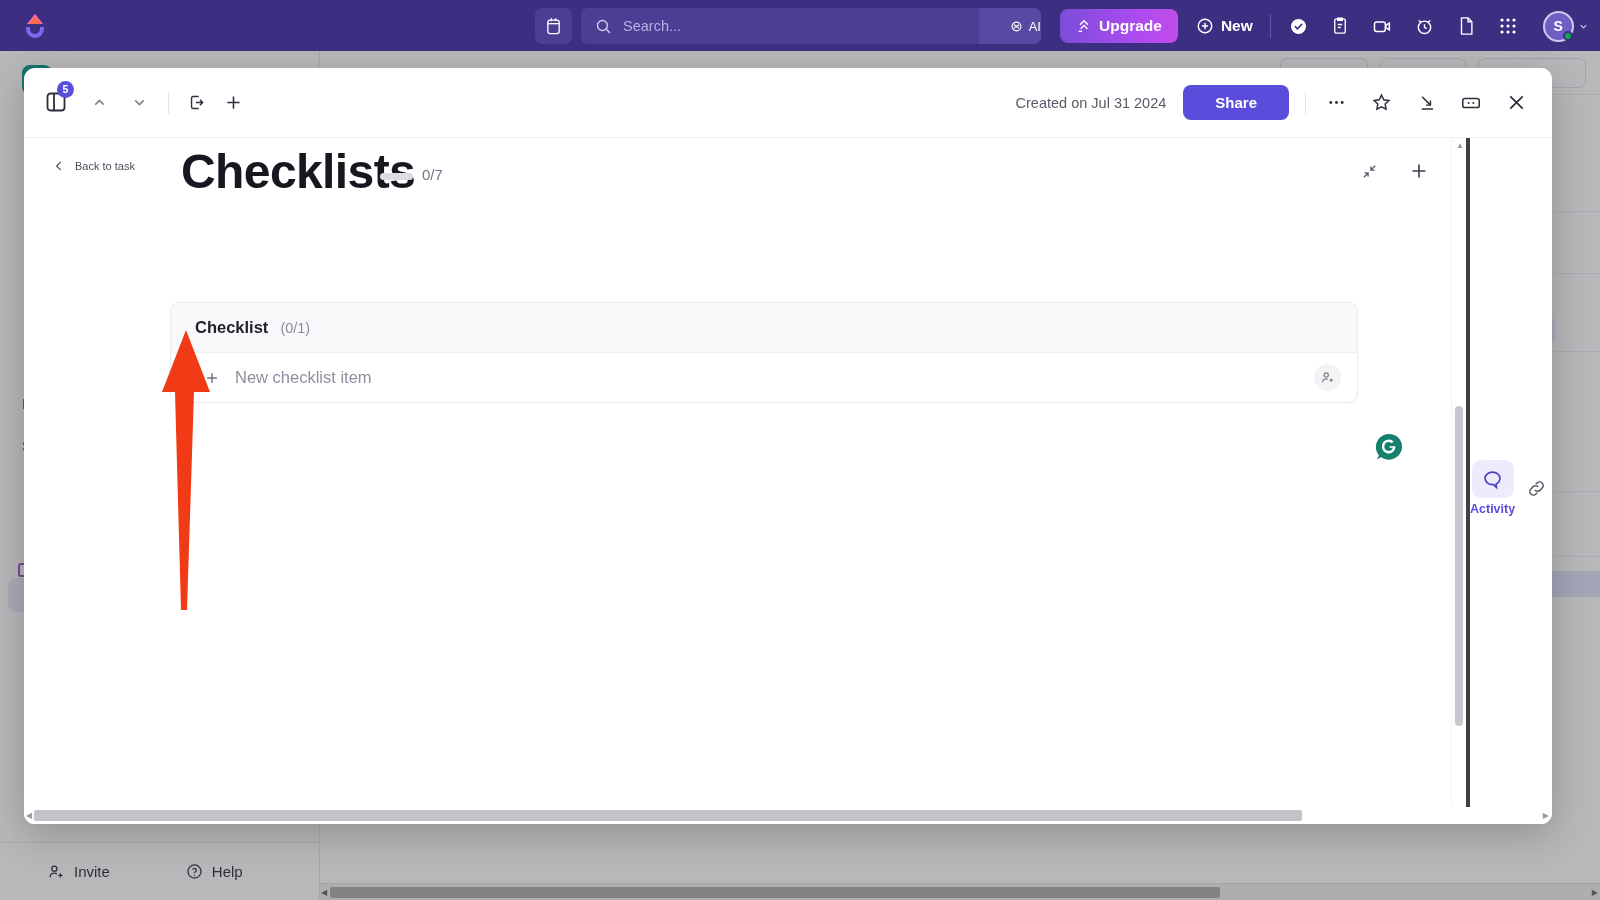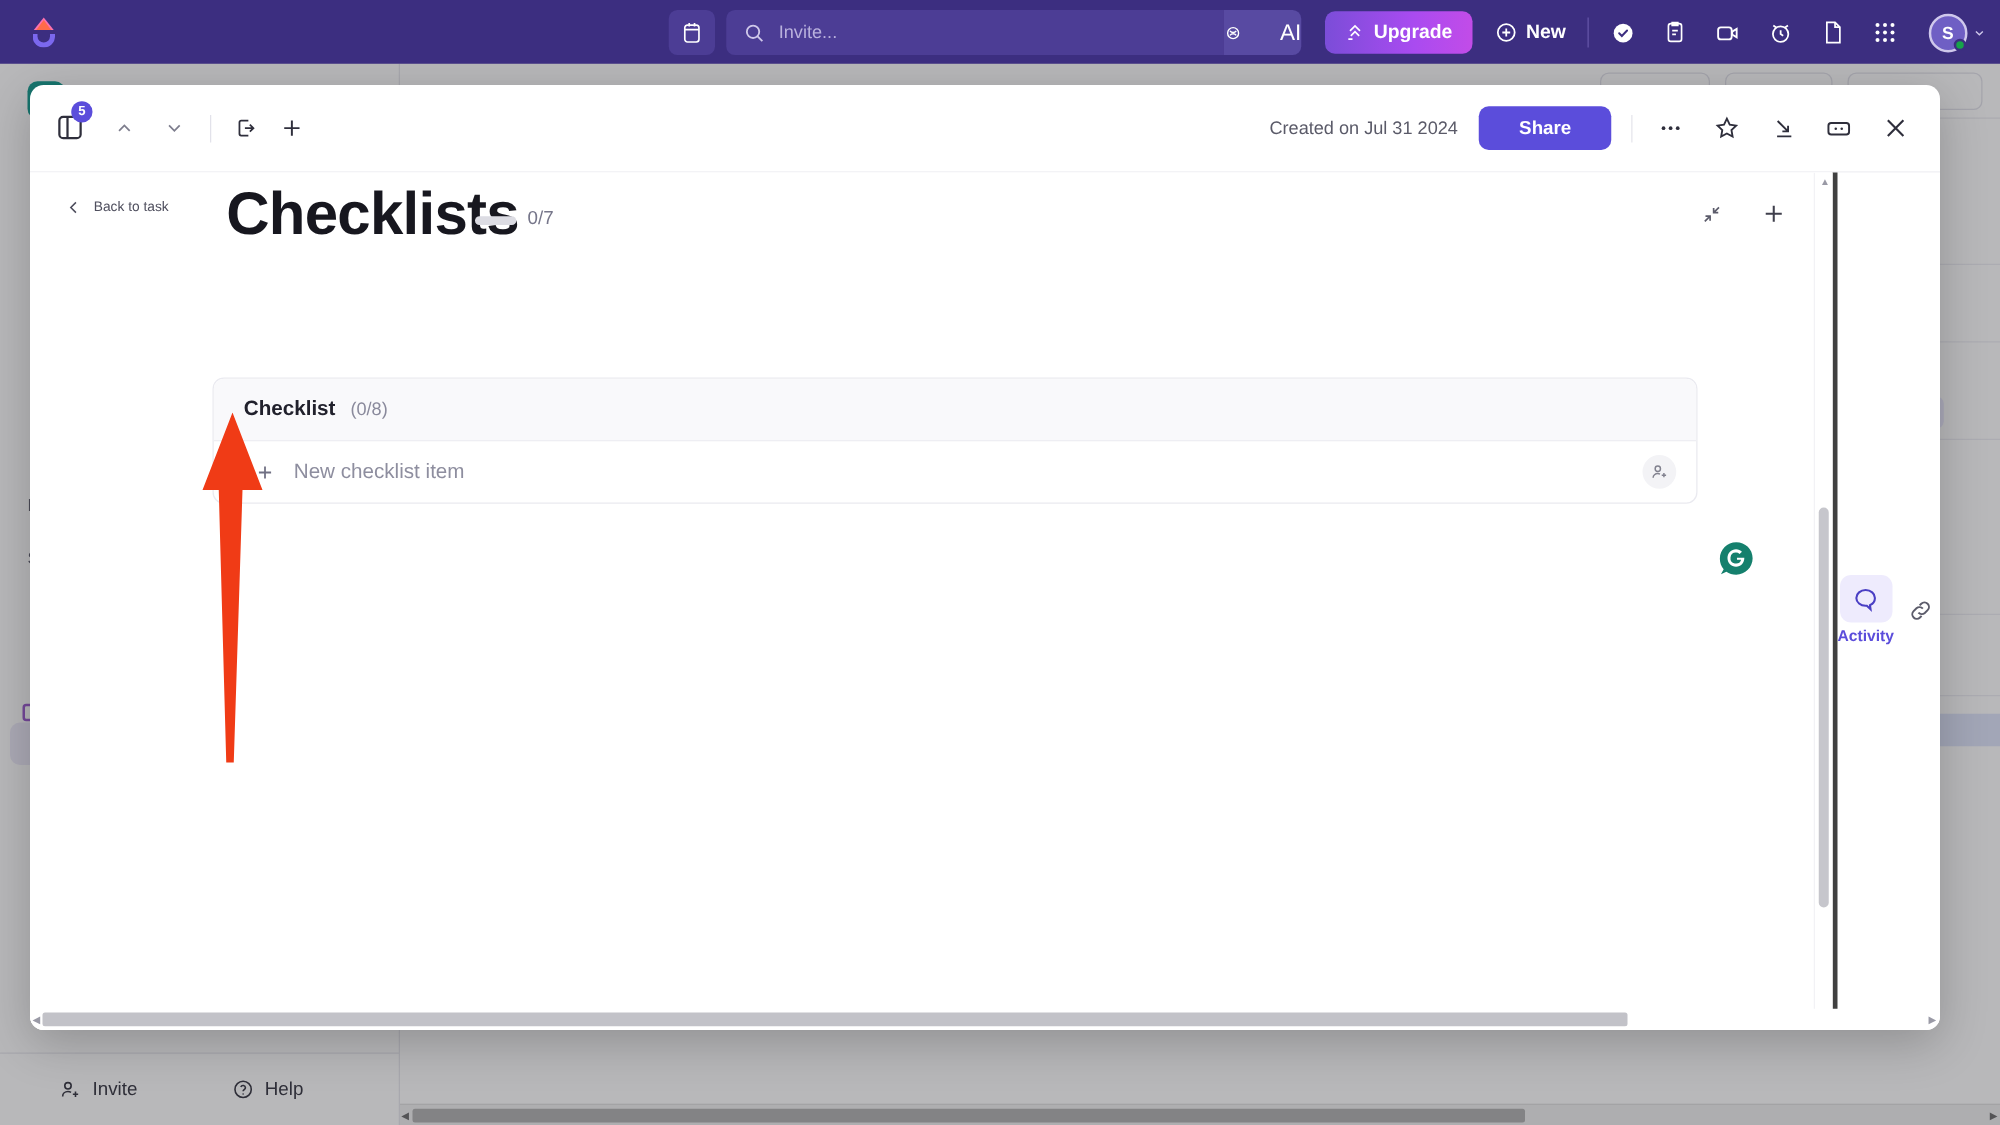--- a/index.html
+++ b/index.html
@@ -52,22 +52,22 @@
     margin-left: 9px;
     width: 398px; height: 36px; border-radius: 7px 0 0 7px;
     background: #4c3d95;
     display: flex; align-items: center; padding-left: 14px; gap: 11px;
     cursor: text;
   }
   .search-text { color: #b9b1dd; font-size: 14.5px; }
   .ai-btn {
     width: 62px; height: 36px; border-radius: 0 7px 7px 0;
     background: #584aa2;
-    display: flex; align-items: center; justify-content: space-between; gap: 5px;
-    color: #ffffff; font-size: 18px; cursor: pointer;
+    display: flex; align-items: center; justify-content: flex-end; gap: 5px;
+    color: #ffffff; font-size: 13px; cursor: pointer;
   }
   .upgrade-btn {
     margin-left: 19px;
     height: 34px; padding: 0 16px; border-radius: 8px;
     background: linear-gradient(90deg, #7b4dd8 0%, #a94bf0 60%, #c24ce8 100%);
     display: flex; align-items: center; gap: 7px;
     color: #ffffff; font-size: 15.5px; font-weight: bold; cursor: pointer;
   }
   .new-btn {
     margin-left: 18px; height: 34px;
@@ -351,21 +351,21 @@
         <path d="M4 9h16"></path>
           <path d="M9 1.5v4M15 1.5v4"></path>
       </svg>
     </div>
 
     <div class="search-box">
       <svg width="17" height="17" viewBox="0 0 24 24" fill="none" stroke="#cfc8ea" stroke-width="2.1">
         <circle cx="10.5" cy="10.5" r="7"></circle>
           <path d="M15.6 15.6L21 21"></path>
       </svg>
-      <span class="search-text">Invite...</span>
+      <span class="search-text">Search...</span>
     </div>
 
     <div class="ai-btn">
       <svg width="15" height="15" viewBox="0 0 24 24" fill="none" stroke="#ffffff" stroke-width="1.8">
         <path d="M5 12a7 7 0 0 1 14 0 7 7 0 0 1-14 0z"></path>
           <path d="M8 9c2 3 6 3 8 0M8 15c2-3 6-3 8 0"></path>
       </svg>
       <span>AI</span>
     </div>
 
@@ -552,21 +552,21 @@
             <svg width="22" height="22" viewBox="0 0 24 24" fill="none" stroke="#3f3f4c" stroke-width="1.8">
               <path d="M12 5v14M5 12h14"></path>
             </svg>
           </div>
         </div>
       </div>
 
       <div class="checklist-card">
         <div class="checklist-card-head">
           <span class="cl-name">Checklist</span>
-          <span class="cl-count">(0/8)</span>
+          <span class="cl-count">(0/1)</span>
         </div>
         <div class="checklist-row">
           <span class="plus-ico">
             <svg width="18" height="18" viewBox="0 0 24 24" fill="none" stroke="#707083" stroke-width="1.9">
               <path d="M12 5.5v13M5.5 12h13"></path>
             </svg>
           </span>
           <input class="new-item-input" type="text" placeholder="New checklist item" style="">
           <span class="assign-btn">
             <svg width="15" height="15" viewBox="0 0 24 24" fill="none" stroke="#82828f" stroke-width="1.9">

